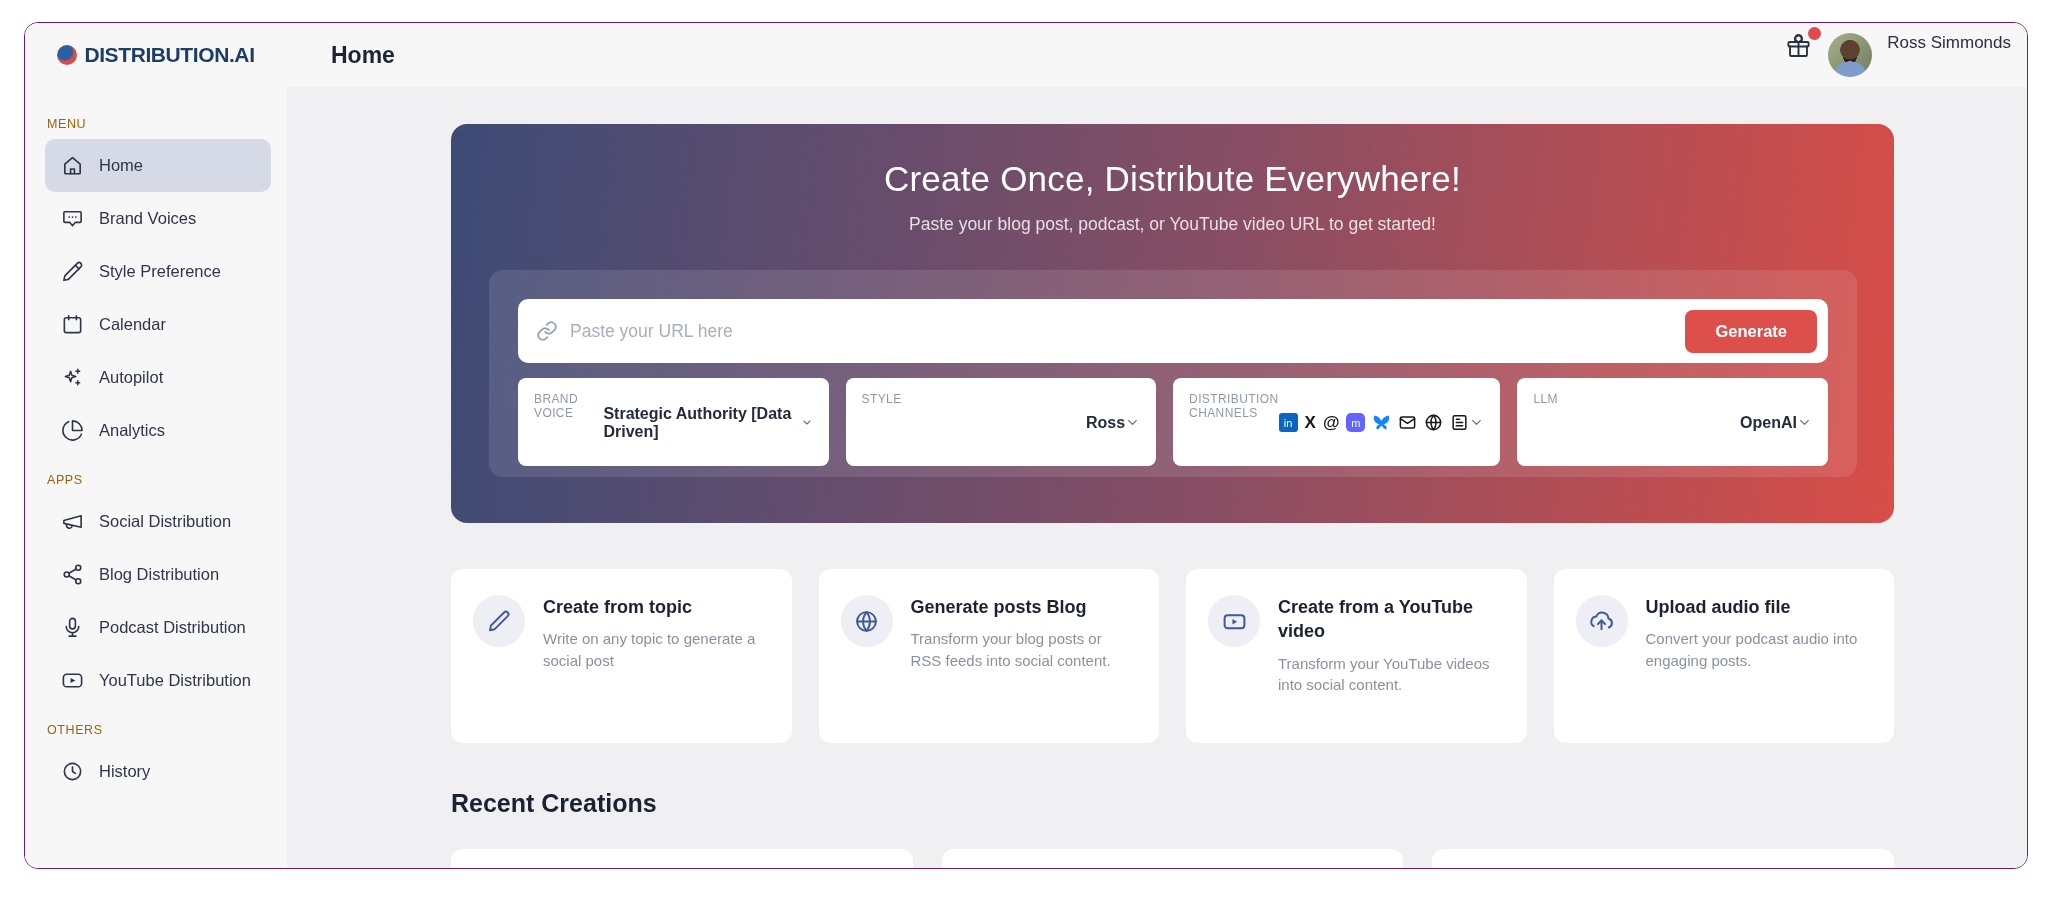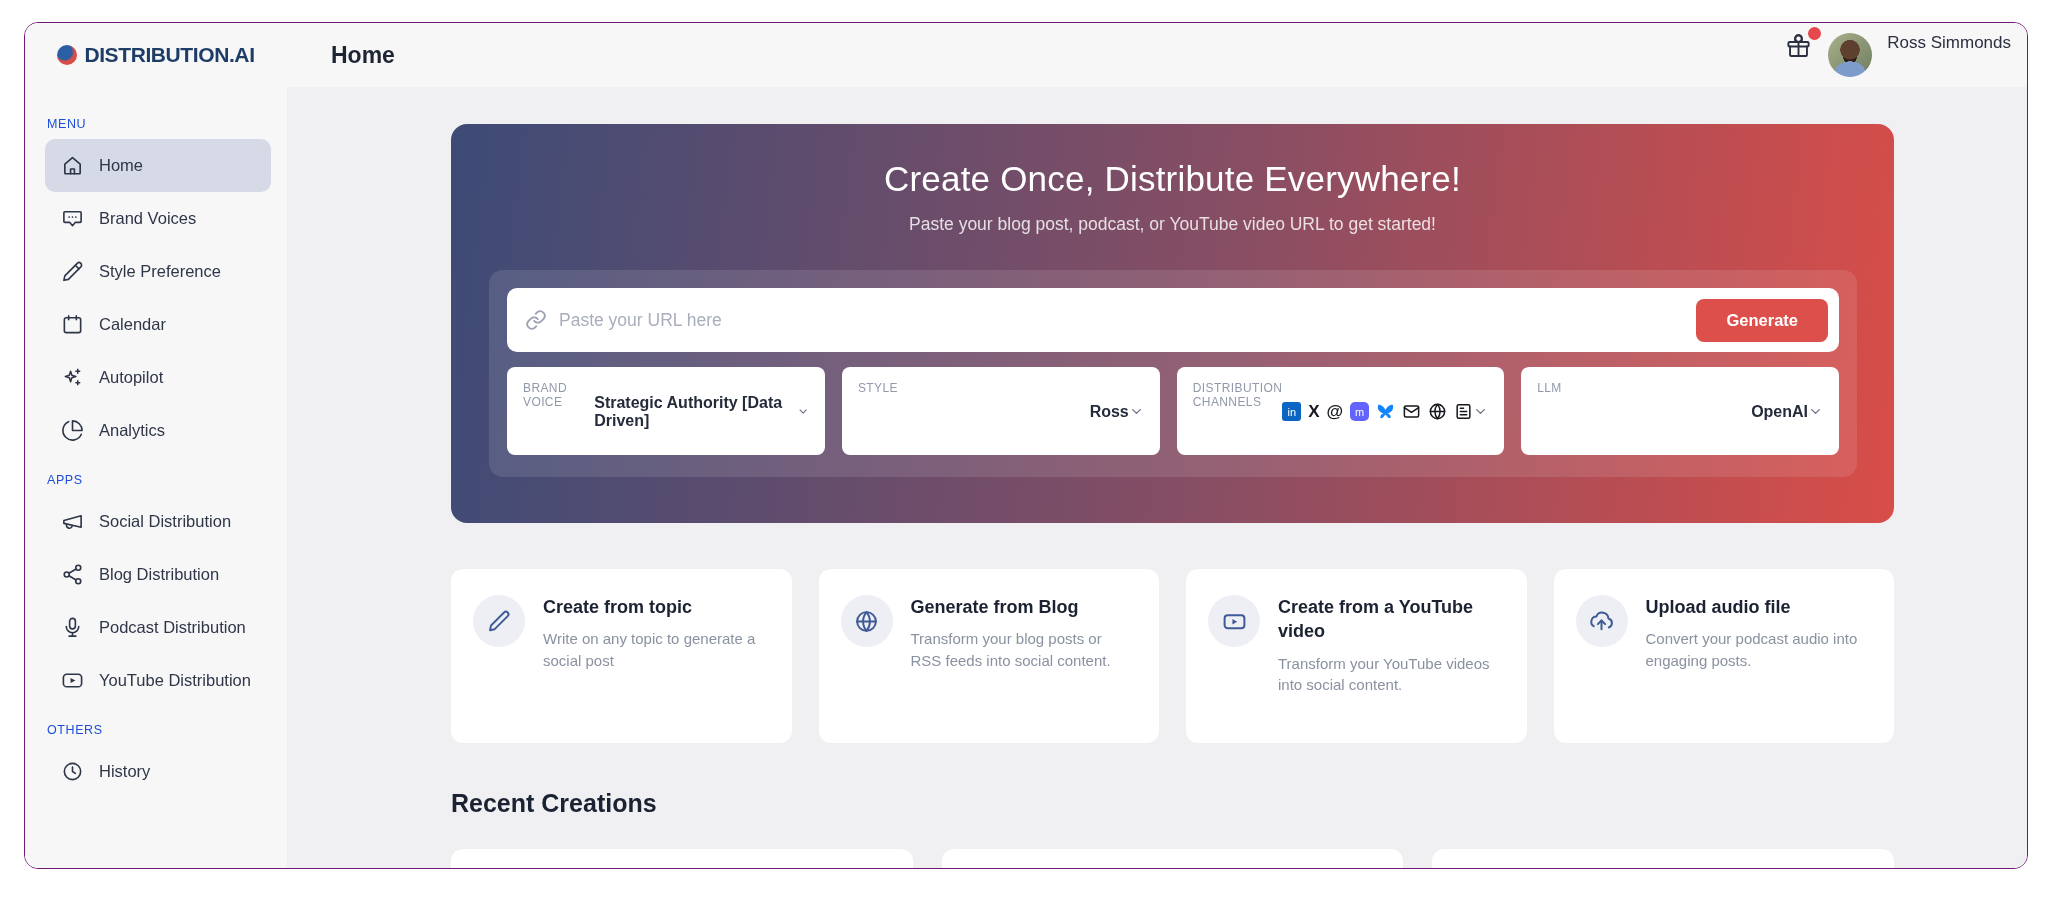--- a/index.html
+++ b/index.html
@@ -20,33 +20,33 @@
   .avatar { width:44px; height:44px; border-radius:50%; overflow:hidden; flex:0 0 auto;
             background:
               radial-gradient(ellipse 26px 20px at 50% 92%, #7d9cc9 0 60%, rgba(0,0,0,0) 61%),
               radial-gradient(circle 10px at 50% 38%, #5d4030 0 95%, rgba(0,0,0,0) 100%),
               radial-gradient(circle 7px at 50% 54%, #2e2017 0 95%, rgba(0,0,0,0) 100%),
               linear-gradient(135deg,#a8b08a,#6f7d62); }
   .user-name { font-size:17px; color:#2a3040; }
   
   .app-body { flex:1; display:flex; min-height:0; }
   .sidebar { width:262px; flex:0 0 auto; background:#f7f7f8; padding-top:14px; }
-  .section-label { font-size:12.5px; letter-spacing:0.6px; color:#1d4ed8; margin:16px 0 8px 22px; }
+  .section-label { font-size:12.5px; letter-spacing:0.6px; color:#a16207; margin:16px 0 8px 22px; }
   .nav-item { display:flex; align-items:center; gap:15px; height:53px; padding:0 16px;
               margin:0 16px 0 20px; border-radius:10px; color:#2e3648; font-size:16.5px; cursor:pointer; }
   .nav-item.active { background:#d5dae6; }
   .nav-item svg { flex:0 0 auto; }
   
   .main { flex:1; background:#f0f0f2; padding:37px 133px 0 164px; overflow:hidden; }
   .hero { height:399px; border-radius:16px; text-align:center;
           background:linear-gradient(97deg,#3d4b76 0%, #8a4e63 55%, #d84d48 100%); padding-top:35px; }
   .hero-title { font-size:35px; font-weight:500; color:#ffffff; letter-spacing:0.2px; }
   .hero-sub { font-size:17.5px; color:rgba(255,255,255,0.82); margin-top:15px; }
   .hero-panel { margin:35px 37px 0 38px; height:207px; background:rgba(255,255,255,0.11);
-                border-radius:14px; padding:18px; text-align:left; }
+                border-radius:14px; padding:29px; text-align:left; }
   .url-bar { background:#ffffff; border-radius:10px; height:64px; display:flex; align-items:center;
              padding:0 11px 0 18px; }
   .url-input { flex:1; border:none; outline:none; font-size:17.5px; color:#333a4a; background:transparent; margin-left:12px; }
   .url-input::placeholder { color:#a8aebc; }
   .generate-btn { background:#dc4f4b; color:#ffffff; border:none; border-radius:8px; height:43px;
                   padding:0 30px; font-size:16.5px; font-weight:600; cursor:pointer; font-family:inherit; }
   .dropdown-row { display:flex; gap:17px; margin-top:15px; }
   .dropdown { flex:1; background:#ffffff; border-radius:8px; height:88px; padding:14px 16px 13px;
               display:flex; flex-direction:row; justify-content:space-between; cursor:pointer; }
   .dd-label { font-size:12px; color:#9099a9; letter-spacing:0.4px; }
@@ -307,21 +307,21 @@
 
         <div class="card">
           <div class="card-icon">
             <svg width="25" height="25" viewBox="0 0 24 24" fill="none" stroke="#3f5a96" stroke-width="1.9" stroke-linecap="round" stroke-linejoin="round">
               <circle cx="12" cy="12" r="9"></circle>
                 <path d="M3 12h18"></path>
                 <path d="M12 3a14 14 0 0 1 0 18a14 14 0 0 1 0-18z"></path>
             </svg>
           </div>
           <div>
-            <div class="card-title">Generate from Blog</div>
+            <div class="card-title">Generate posts Blog</div>
             <div class="card-desc">Transform your blog posts or RSS feeds into social content.</div>
           </div>
         </div>
 
         <div class="card">
           <div class="card-icon">
             <svg width="25" height="25" viewBox="0 0 24 24" fill="none" stroke="#3f5a96" stroke-width="1.9" stroke-linecap="round" stroke-linejoin="round">
               <rect x="2.5" y="6" width="19" height="12.5" rx="3"></rect>
                 <path d="M10 9.6 14.5 12.2 10 14.8z" fill="#3f5a96" stroke="none"></path>
             </svg>

